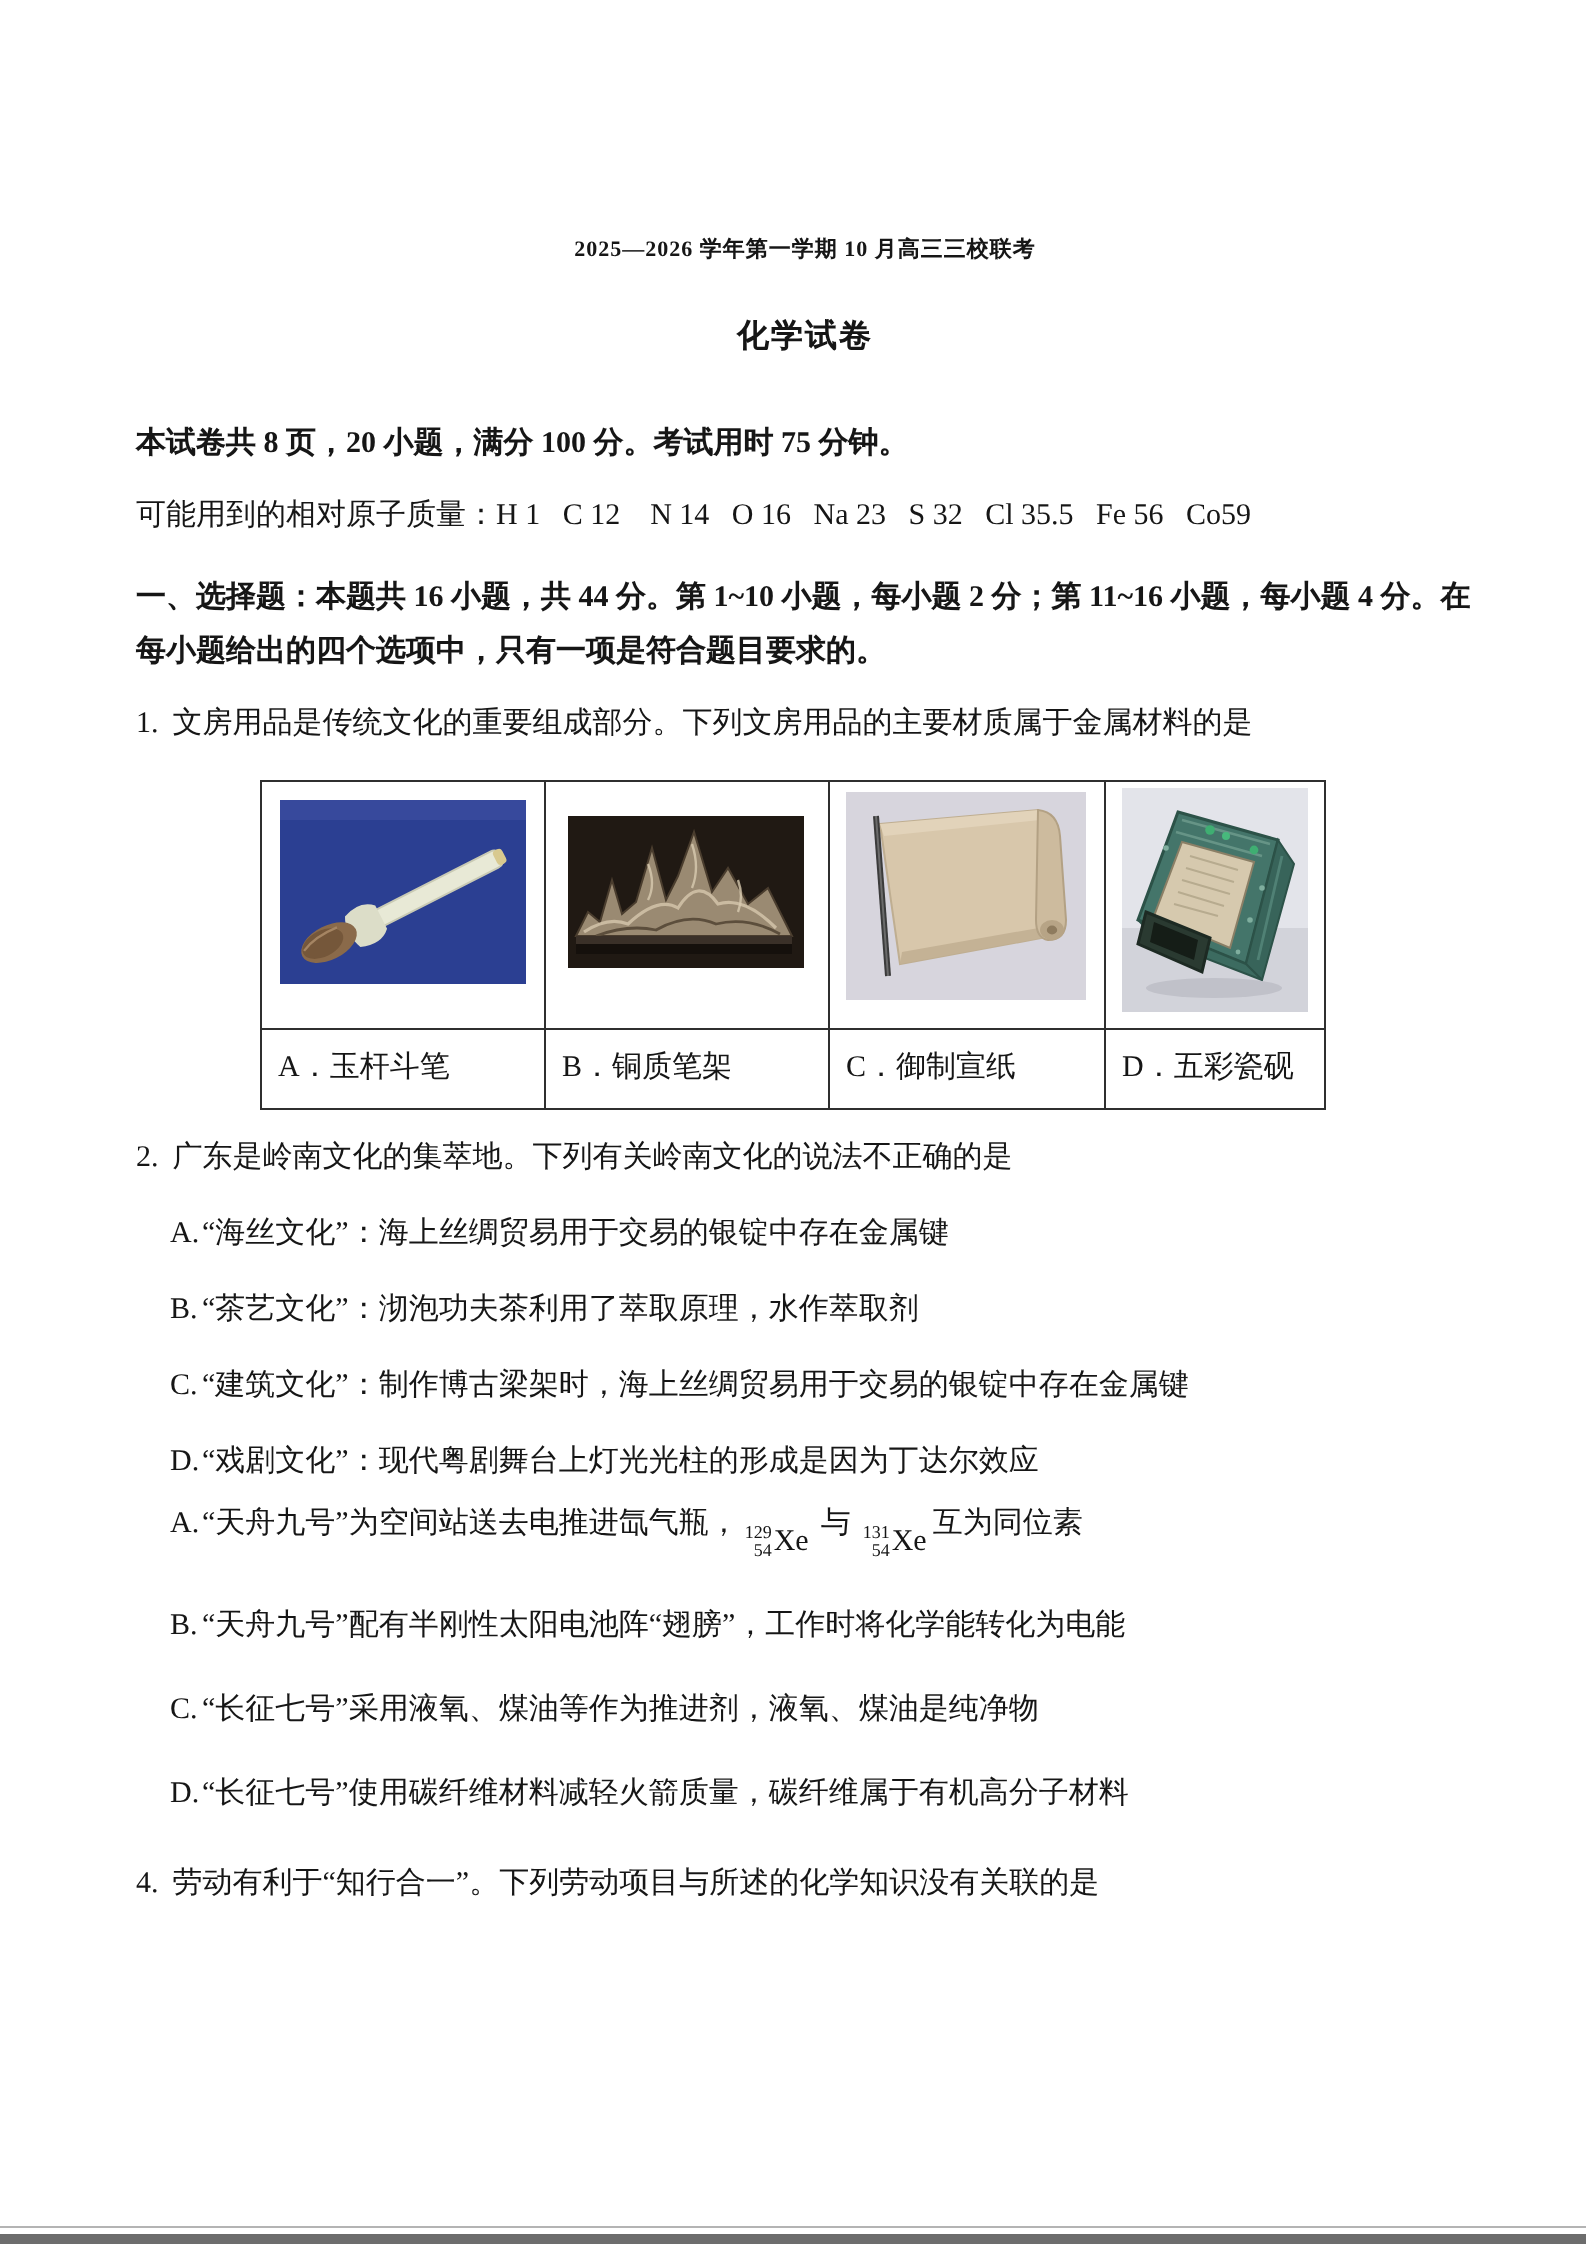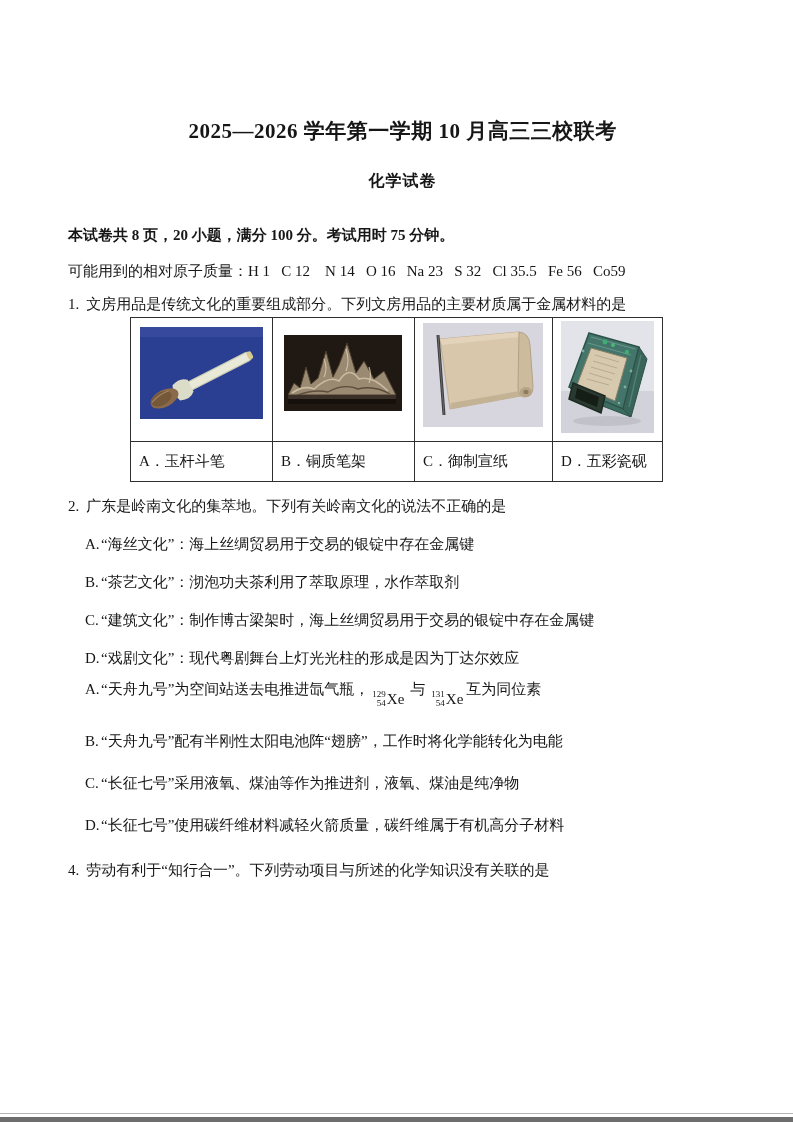--- a/index.html
+++ b/index.html
@@ -11,38 +11,38 @@
     overflow:hidden;
     font-family:"Liberation Serif","DejaVu Serif",serif;
     color:#161616;
     font-size:15px;
   }
   .content { padding:0 56px 0 68px; }
   .title {
     margin-top:117px;
     text-align:center;
     font-weight:bold;
-    font-size:21px;
+    font-size:11px;
     letter-spacing:0.5px;
   }
   .subtitle {
     margin-top:26px;
     text-align:center;
     font-weight:bold;
     font-size:16px;
     letter-spacing:1px;
   }
   .info-line { margin-top:33px; font-weight:bold; line-height:21px; }
   .masses-line { margin-top:15px; font-weight:normal; line-height:21px; white-space:pre-wrap; }
   .section-heading { margin-top:17px; font-weight:bold; line-height:27px; }
   .stem { line-height:21px; }
   .q1-stem { margin-top:12px; }
   .q-num { margin-right:7px; }
   .opt-table {
-    margin-top:2px; margin-left:62px;
+    margin-top:17px; margin-left:62px;
     border-collapse:collapse;
     table-layout:fixed;
   }
   .opt-table td {
     border:1.5px solid #2f2f2f;
     vertical-align:top;
     padding:0;
   }
   .img-cell { height:124px; }
   .label-cell { height:40px; padding:9px 0 0 8px !important; line-height:20px; }
@@ -80,20 +80,21 @@
 <body>
 
 <div class="screen">
   <div class="content">
 
     <div class="title">2025—2026 学年第一学期 10 月高三三校联考</div>
     <div class="subtitle">化学试卷</div>
 
     <div class="info-line">本试卷共 8 页，20 小题，满分 100 分。考试用时 75 分钟。</div>
     <div class="masses-line">可能用到的相对原子质量：H 1   C 12    N 14   O 16   Na 23   S 32   Cl 35.5   Fe 56   Co59</div>
+    <div class="section-heading">一、选择题：本题共 16 小题，共 44 分。第 1~10 小题，每小题 2 分；第 11~16 小题，每小题 4 分。在每小题给出的四个选项中，只有一项是符合题目要求的。</div>
 
     <div class="stem q1-stem">
       <span class="q-num">1.</span><span>文房用品是传统文化的重要组成部分。下列文房用品的主要材质属于金属材料的是</span>
     </div>
 
     <table class="opt-table">
       <colgroup>
           <col style="width:142px">
           <col style="width:142px">
           <col style="width:138px">

